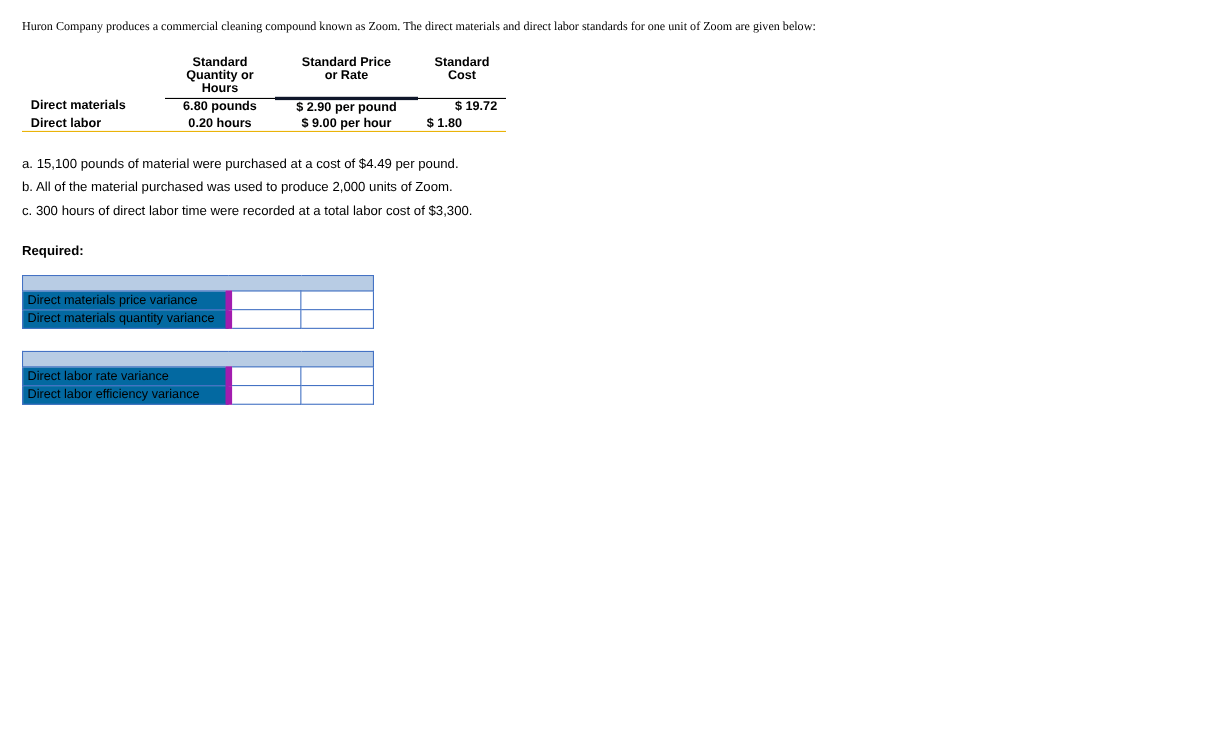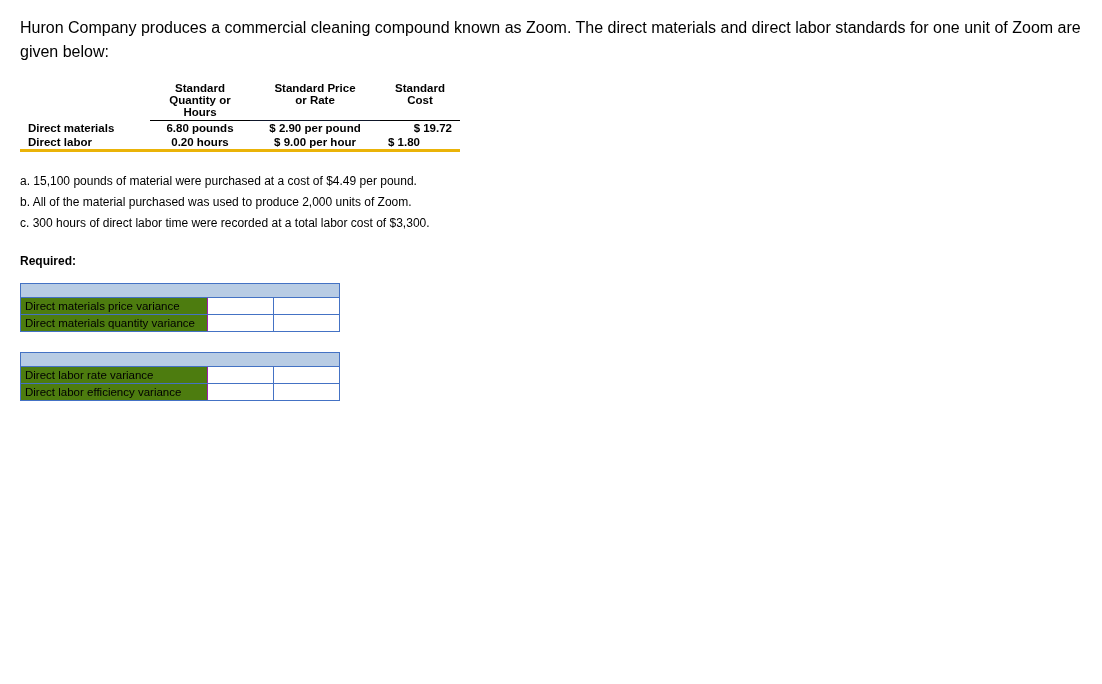--- a/index.html
+++ b/index.html
@@ -6,42 +6,43 @@
     body {
       font-family: Arial, sans-serif;
       font-size: 12px;
       color: #000;
       background: #fff;
       padding: 16px 20px;
       width: 1102px;
       min-height: 684px;
     }
     .intro-text {
-      font-size: 16px;
+      font-size: 11px;
       margin-bottom: 16px;
       line-height: 1.5;
+      font-family: Liberation Serif, serif;
     }
     
     .standards-table {
       border-collapse: collapse;
       margin-bottom: 20px;
       font-size: 11.5px;
     }
     .standards-table td, .standards-table th {
       padding: 2px 8px;
       text-align: left;
       vertical-align: top;
       font-weight: bold;
     }
     .standards-table .col-label { width: 130px; }
     .standards-table .col-qty { width: 100px; text-align: center; }
     .standards-table .col-price { width: 130px; text-align: center; }
     .standards-table .col-cost { width: 80px; text-align: right; }
     .standards-table tr.data-row td { padding-top: 1px; padding-bottom: 1px; }
-    .standards-table .bottom-border td { border-bottom: 3px solid #eab308; margin-left: 33px; }
+    .standards-table .bottom-border td { border-bottom: 1px solid #eab308; margin-left: 33px; }
 
     .activity-section {
       margin-bottom: 18px;
       font-size: 12px;
       line-height: 1.6;
     }
     .activity-section .section-title {
       margin-bottom: 4px;
     }
     .activity-section p { margin-bottom: 2px; }
@@ -66,22 +67,22 @@
       padding: 0;
     }
     .variance-table td {
       border: 1px solid #4472c4;
       padding: 2px 4px;
       font-size: 11.5px;
       vertical-align: middle;
     }
     .variance-table .label-cell {
       width: 185px;
-      border-right: 1px solid #a21caf;
-      background: #4d7c0f;
+      border-right: 6px solid #a21caf;
+      background: #0369a1;
     }
     .variance-table .input-cell {
       width: 65px;
       background: #fff;
     }
     .variance-table .input-field {
       width: 100%;
       border: none;
       outline: none;
       font-size: 11.5px;
@@ -113,21 +114,21 @@
 
 <table class="standards-table">
   <thead>
     <tr>
       <td class="col-label"></td>
       <td class="col-qty" style="text-align:center; border-bottom:1px solid #000;">
         <span>Standard</span><br>
         <span>Quantity or</span><br>
         <span>Hours</span>
       </td>
-      <td class="col-price" style="text-align:center; border-bottom:1px solid #0f172a;">
+      <td class="col-price" style="text-align:center; border-bottom:3px solid #0f172a;">
         <span>Standard Price</span><br>
         <span>or Rate</span>
       </td>
       <td class="col-cost" style="text-align:center; border-bottom:1px solid #000;">
         <span>Standard</span><br>
         <span>Cost</span>
       </td>
     </tr>
   </thead>
   <tbody>

